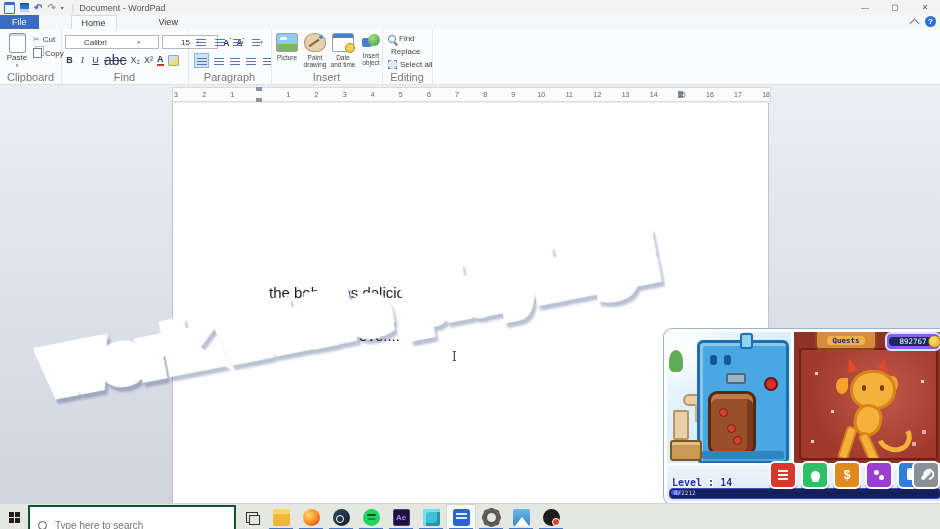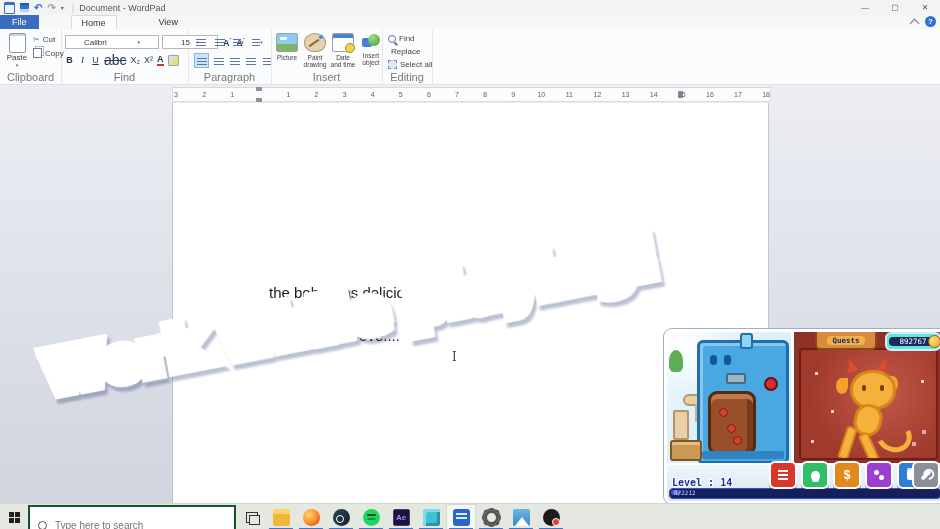--- a/index.html
+++ b/index.html
@@ -126,21 +126,21 @@
   .creature{position:absolute;right:22px;top:8px;width:90px;height:110px;}
   .cr-horn{position:absolute;width:0;height:0;border-left:5px solid transparent;border-right:5px solid transparent;border-bottom:14px solid #e04a2a;}
   .cr-head{position:absolute;left:26px;top:12px;width:40px;height:34px;background:#f4b23c;border:3px solid #d8861c;border-radius:48%;}
   .cr-eye{position:absolute;top:12px;width:4px;height:6px;background:#7a3a00;border-radius:2px;}
   .cr-hair{position:absolute;width:12px;height:16px;background:#f4a22c;border-radius:50% 0 50% 50%;}
   .cr-body{position:absolute;left:30px;top:46px;width:22px;height:26px;background:#f4b23c;border:3px solid #d8861c;border-radius:45%;transform:rotate(14deg);}
   .cr-leg{position:absolute;width:7px;height:30px;background:#f4b23c;border:2px solid #d8861c;border-radius:4px;}
   .cr-tail{position:absolute;left:52px;top:62px;width:26px;height:22px;border:5px solid #f4b23c;border-top-color:transparent;border-left-color:transparent;border-radius:50%;transform:rotate(20deg);}
   .quests-tab{position:absolute;left:148px;top:0;width:58px;height:16px;background:#d98c3f;border:2px solid #8a4a16;border-top:none;border-radius:0 0 5px 5px;display:flex;align-items:center;justify-content:center;}
   .quests-pill{background:#f0b24a;border-radius:4px;padding:0 5px;font-size:7.5px;font-weight:bold;color:#1b2a6e;font-family:"DejaVu Sans Mono",monospace;}
-  .coin-badge{position:absolute;right:2px;top:0;width:52px;height:15px;background:#5eead4;border:2px solid #dce8ff;border-radius:6px;display:flex;align-items:center;}
+  .coin-badge{position:absolute;right:2px;top:0;width:52px;height:15px;background:#8b5cf6;border:2px solid #dce8ff;border-radius:6px;display:flex;align-items:center;}
   .coin-in{flex:1;margin:2px;background:#1b2a5e;border-radius:4px;color:#fff;font-size:7.5px;font-family:"DejaVu Sans Mono",monospace;text-align:center;line-height:9px;}
   .coin-ic{position:absolute;right:-2px;top:1px;width:11px;height:11px;border-radius:50%;background:radial-gradient(circle at 35% 35%,#ffe27a,#e8a21e);border:1px solid #9a6a10;}
   .gbottom{position:absolute;left:0;bottom:0;width:100%;height:36px;background:linear-gradient(#eef5fb,#d8e6f2);border-top:2px solid #fff;}
   .tag{position:absolute;left:3px;bottom:40px;width:28px;height:17px;background:#c89a56;border:2px solid #7a5a22;border-radius:3px;box-shadow:inset 0 3px 0 #e2bf84;z-index:3;}
   .level{position:absolute;left:5px;bottom:13px;font-size:10px;font-weight:bold;color:#1b2fa8;font-family:"DejaVu Sans Mono",monospace;
          text-shadow:-1px 0 #fff,1px 0 #fff,0 -1px #fff,0 1px #fff,1px 1px #fff,-1px -1px #fff;z-index:3;}
   .pbar{position:absolute;left:2px;right:2px;bottom:2px;height:9px;background:#14205e;border:1px solid #4050b8;border-radius:4px;z-index:3;}
   .pfill{position:absolute;left:1px;top:1px;width:10px;height:5px;background:#4a5fd0;border-radius:3px;}
   .ptext{position:absolute;left:4px;top:0px;font-size:6px;color:#cfd6ff;font-family:"DejaVu Sans Mono",monospace;}
   .gbtns{position:absolute;left:102px;bottom:12px;display:flex;gap:4px;z-index:4;}

